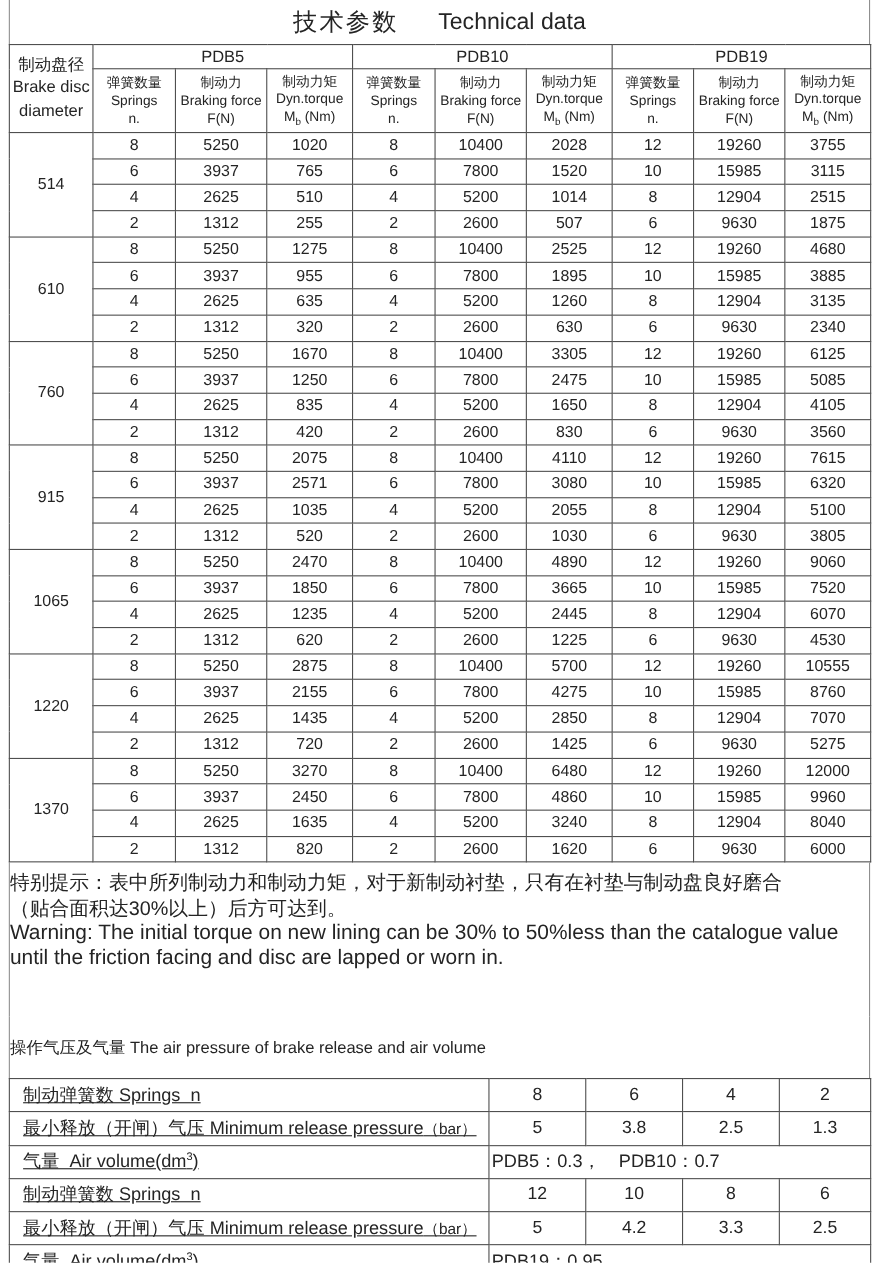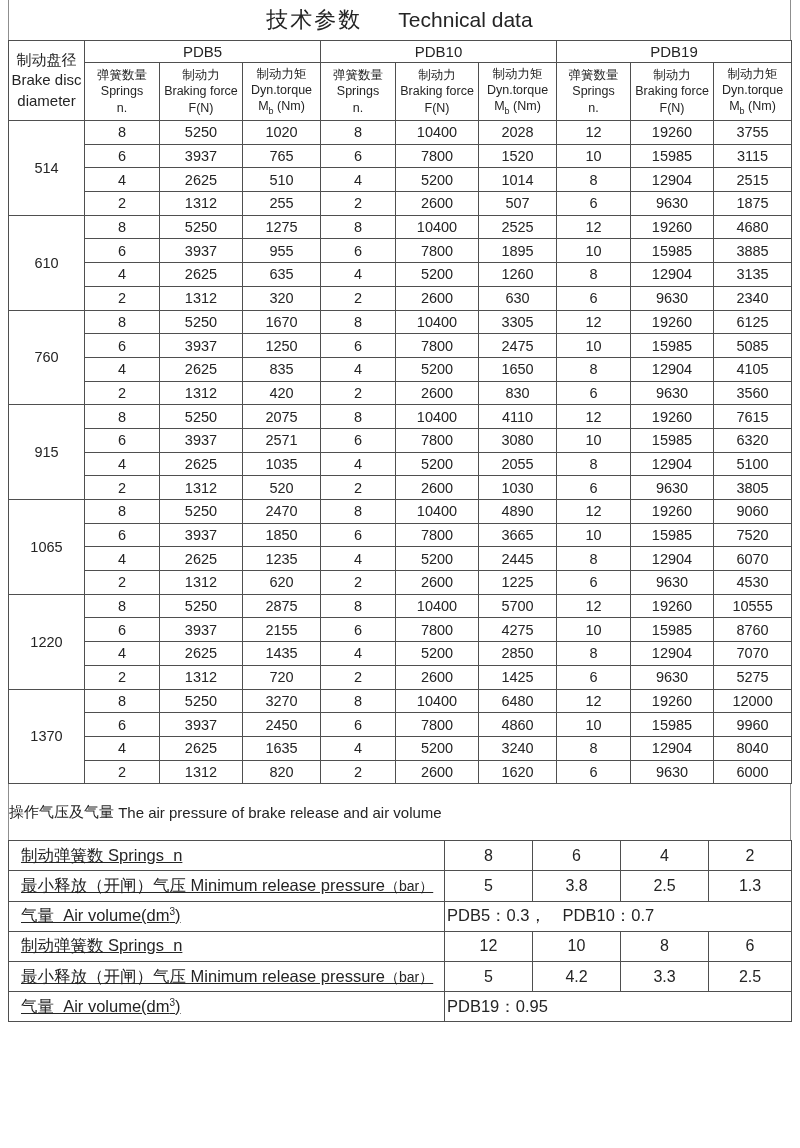--- a/index.html
+++ b/index.html
@@ -433,20 +433,26 @@
           <td>2</td>
           <td>2600</td>
           <td>1620</td>
           <td>6</td>
           <td>9630</td>
           <td>6000</td>
         </tr>
       </tbody>
   </table>
 
+  <div class="block warn-block">
+    <p class="warn-zh1">特别提示：表中所列制动力和制动力矩，对于新制动衬垫，只有在衬垫与制动盘良好磨合</p>
+    <p class="warn-zh2">（贴合面积达30%以上）后方可达到。</p>
+    <p class="warn-en1">Warning: The initial torque on new lining can be 30% to 50%less than the catalogue value</p>
+    <p class="warn-en2">until the friction facing and disc are lapped or worn in.</p>
+  </div>
 
   <div class="block heading-block">
     <span>操作气压及气量</span>&nbsp;
     <span>The air pressure of brake release and air volume</span>
   </div>
 
   <table class="air">
     <colgroup>
       <col style="width:436px">
         <col style="width:88px">

